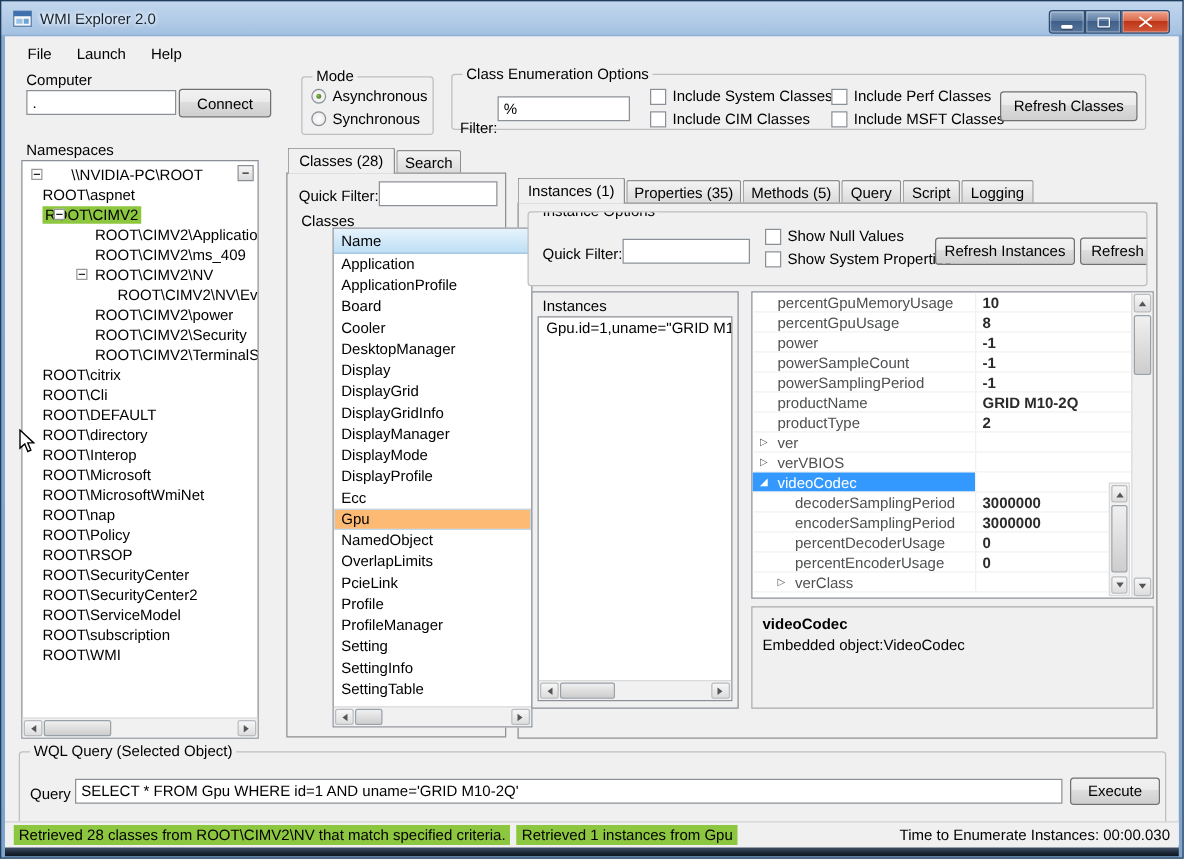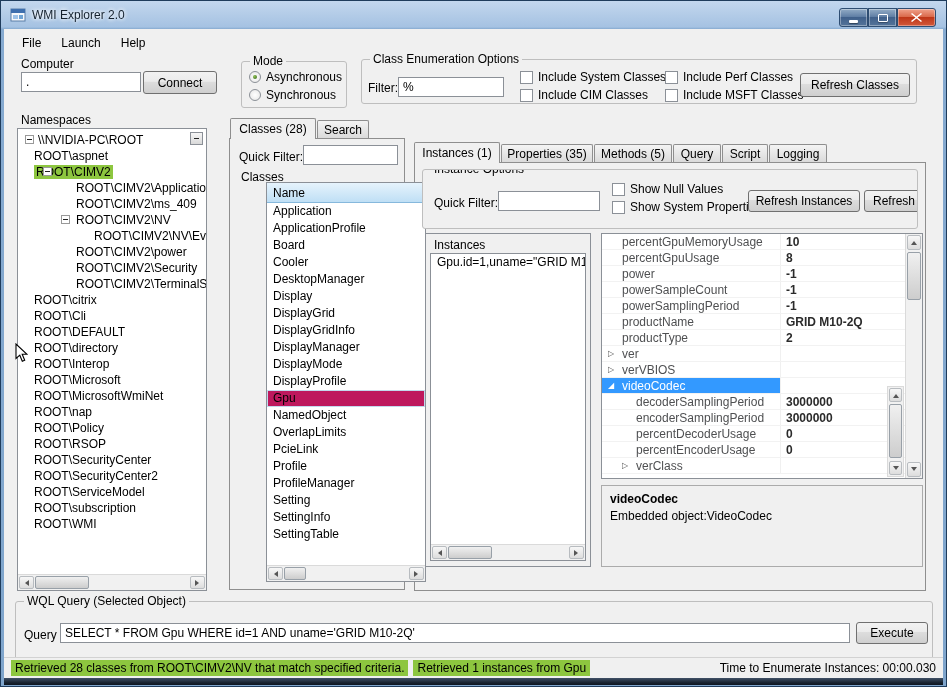--- a/index.html
+++ b/index.html
@@ -34,39 +34,39 @@
   .gbox>.legend{position:absolute;top:-8px;left:8px;background:#F0F0F0;padding:0 3px;white-space:nowrap;}
 
   .cbrow{position:absolute;display:flex;align-items:center;gap:5px;white-space:nowrap;}
   .cb{width:13px;height:13px;background:#fff;border:1px solid #8B9097;flex:none;}
   .radiorow{position:absolute;display:flex;align-items:center;gap:5px;white-space:nowrap;}
   .radio{width:12px;height:12px;border-radius:50%;border:1px solid #8B9097;background:radial-gradient(#fff,#E4E4E4);position:relative;flex:none;}
   .radio.sel::after{content:"";position:absolute;inset:3px;border-radius:50%;background:radial-gradient(circle at 35% 35%,#8CC050,#35631C);}
 
   .tree{position:absolute;background:#fff;border:1px solid #8B9097;overflow:hidden;padding-top:3px;}
   .ti{position:relative;height:16px;line-height:16px;white-space:nowrap;overflow:hidden;}
-  .ti.l0{padding-left:20px;} .ti.l1{padding-left:16px;} .ti.l2{padding-left:58px;} .ti.l3{padding-left:76px;}
+  .ti.l0{padding-left:39px;} .ti.l1{padding-left:16px;} .ti.l2{padding-left:58px;} .ti.l3{padding-left:76px;}
   .exp{position:absolute;top:3px;width:9px;height:9px;border:1px solid #999;background:#fff;}
   .ti.l0>.exp{left:7px;} .ti.l1>.exp{left:25px;} .ti.l2>.exp{left:43px;}
   .exp::after{content:"";position:absolute;left:1px;right:1px;top:3px;height:1px;background:#222;}
   .hl{background:#8DC63F;padding:0 2px;}
   .corner-btn{position:absolute;top:3px;right:3px;width:13px;height:13px;border:1px solid #8B9097;
     background:linear-gradient(#F6F6F6,#D9D9D9);}
   .corner-btn::after{content:"";position:absolute;left:3px;right:3px;top:5px;height:1px;background:#222;}
 
   .tab{position:absolute;border:1px solid #8E8E8E;border-bottom:none;border-radius:2px 2px 0 0;
     background:linear-gradient(#F4F4F4,#D9D9D9);display:flex;align-items:center;justify-content:center;white-space:nowrap;z-index:1;}
   .tab.active{background:#F0F0F0;z-index:3;}
   .tabpanel{position:absolute;border:1px solid #8E8E8E;background:#F0F0F0;z-index:2;}
 
   .list{position:absolute;background:#fff;border:1px solid #8B9097;overflow:hidden;margin-left:29px;}
   .colhdr{height:20px;line-height:20px;padding-left:6px;background:linear-gradient(#E6F3FC,#BFDFF5);
     border-bottom:1px solid #86B8DC;}
   .li{height:17px;line-height:17px;padding-left:6px;white-space:nowrap;overflow:hidden;}
-  .li.sel{background:#be185d;outline:1px solid #C3D9EC;outline-offset:-1px;}
+  .li.sel{background:#fdba74;outline:1px solid #C3D9EC;outline-offset:-1px;}
 
   .panelbox{position:absolute;border:1px solid #8B9097;background:#F0F0F0;}
   .ilist{position:absolute;background:#fff;border:1px solid #8B9097;overflow:hidden;}
 
   .pgrid{position:absolute;background:#fff;border:1px solid #8B9097;overflow:hidden;}
   .prow{display:flex;height:16px;line-height:16px;border-bottom:1px solid #F2F2F2;width:303px;}
   .pname{width:178px;padding-left:20px;position:relative;color:#4F5052;white-space:nowrap;overflow:hidden;flex:none;}
   .prow.child .pname{padding-left:34px;}
   .pval{flex:1;border-left:1px solid #F0F0F0;padding-left:5px;font-weight:bold;color:#2B2B2B;white-space:nowrap;overflow:hidden;}
   .tri{position:absolute;left:6px;top:0;font-size:8px;line-height:16px;color:#555;}
@@ -147,21 +147,21 @@
       <span>Asynchronous</span>
     </div>
     <div class="radiorow" style="left:7px;top:26px;">
       <span class="radio"></span>
       <span>Synchronous</span>
     </div>
   </div>
 
   <div class="gbox" style="left:360px;top:58px;width:556px;height:45px;">
     <span class="legend">Class Enumeration Options</span>
-    <span class="lbl" style="left:6px;top:21px;">Filter:</span>
+    <span class="lbl" style="left:6px;top:35px;">Filter:</span>
     <div class="inp" style="left:36px;top:17px;width:106px;height:20px;">
         <span>%</span>
       </div>
     <div class="cbrow" style="left:158px;top:10px;">
       <span class="cb"></span>
         <span>Include System Classes</span>
     </div>
     <div class="cbrow" style="left:158px;top:28px;">
       <span class="cb"></span>
         <span>Include CIM Classes</span>
@@ -240,20 +240,21 @@
     <div class="li">ApplicationProfile</div>
     <div class="li">Board</div>
     <div class="li">Cooler</div>
     <div class="li">DesktopManager</div>
     <div class="li">Display</div>
     <div class="li">DisplayGrid</div>
     <div class="li">DisplayGridInfo</div>
     <div class="li">DisplayManager</div>
     <div class="li">DisplayMode</div>
     <div class="li">DisplayProfile</div>
+    <div class="li">Ecc</div>
     <div class="li sel">Gpu</div>
     <div class="li">NamedObject</div>
     <div class="li">OverlapLimits</div>
     <div class="li">PcieLink</div>
     <div class="li">Profile</div>
     <div class="li">ProfileManager</div>
     <div class="li">Setting</div>
     <div class="li">SettingInfo</div>
     <div class="li">SettingTable</div>
     <div class="sb" style="left:0;right:0;bottom:0;height:16px;border-top:1px solid #DADADA;">

